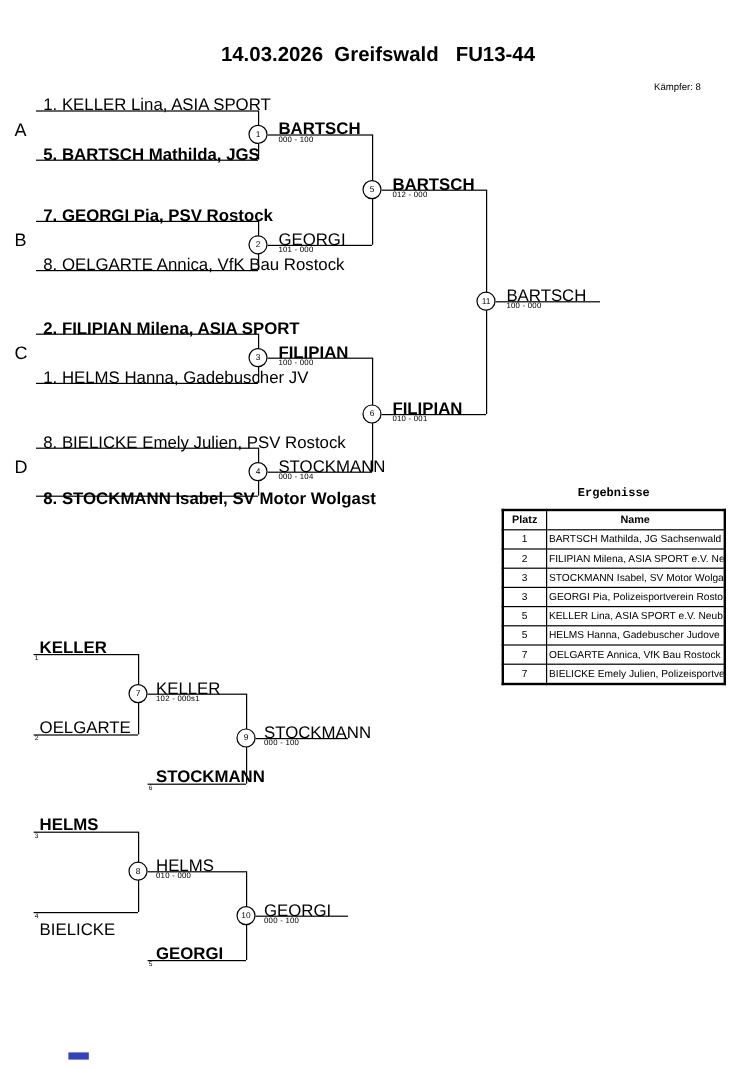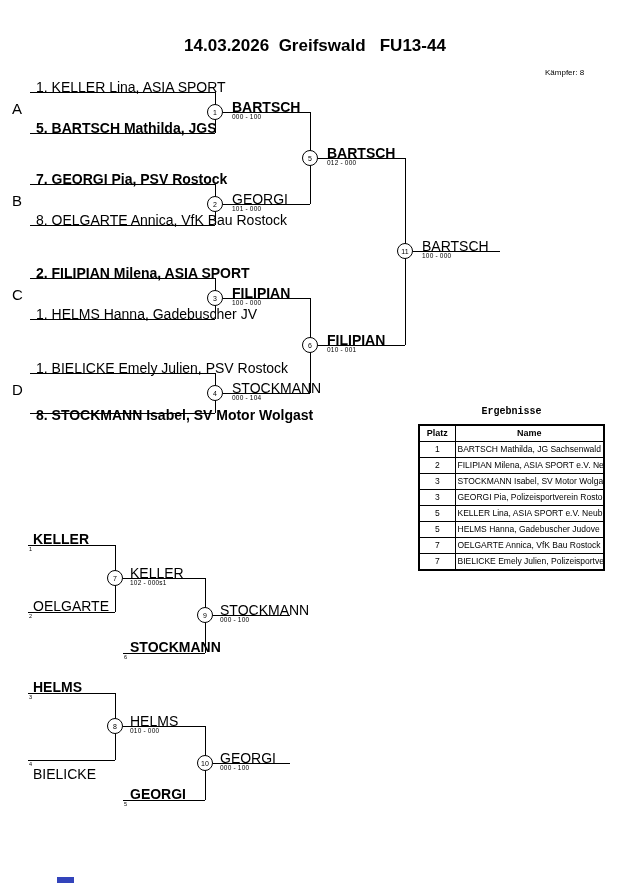--- a/index.html
+++ b/index.html
@@ -65,21 +65,21 @@
 
   <div class="name" style="left:36px;top:213px">8. OELGARTE Annica, VfK Bau Rostock</div>
   <div class="hline" style="left:30px;top:225px;width:185px"></div>
 
   <div class="name b" style="left:36px;top:266px">2. FILIPIAN Milena, ASIA SPORT</div>
   <div class="hline" style="left:30px;top:278px;width:185px"></div>
 
   <div class="name" style="left:36px;top:307px">1. HELMS Hanna, Gadebuscher JV</div>
   <div class="hline" style="left:30px;top:319px;width:185px"></div>
 
-  <div class="name" style="left:36px;top:361px">1. BIELICKE Emely Julien, PSV Rostock</div>
+  <div class="name" style="left:36px;top:361px">8. BIELICKE Emely Julien, PSV Rostock</div>
   <div class="hline" style="left:30px;top:373px;width:185px"></div>
 
   <div class="name b" style="left:36px;top:408px">8. STOCKMANN Isabel, SV Motor Wolgast</div>
   <div class="hline" style="left:30px;top:413px;width:185px"></div>
 
   <div class="vline" style="left:215px;top:92px;height:41px"></div>
   <div class="vline" style="left:215px;top:184px;height:41px"></div>
   <div class="vline" style="left:215px;top:278px;height:41px"></div>
   <div class="vline" style="left:215px;top:373px;height:40px"></div>
   <div class="vline" style="left:310px;top:112px;height:92px"></div>

